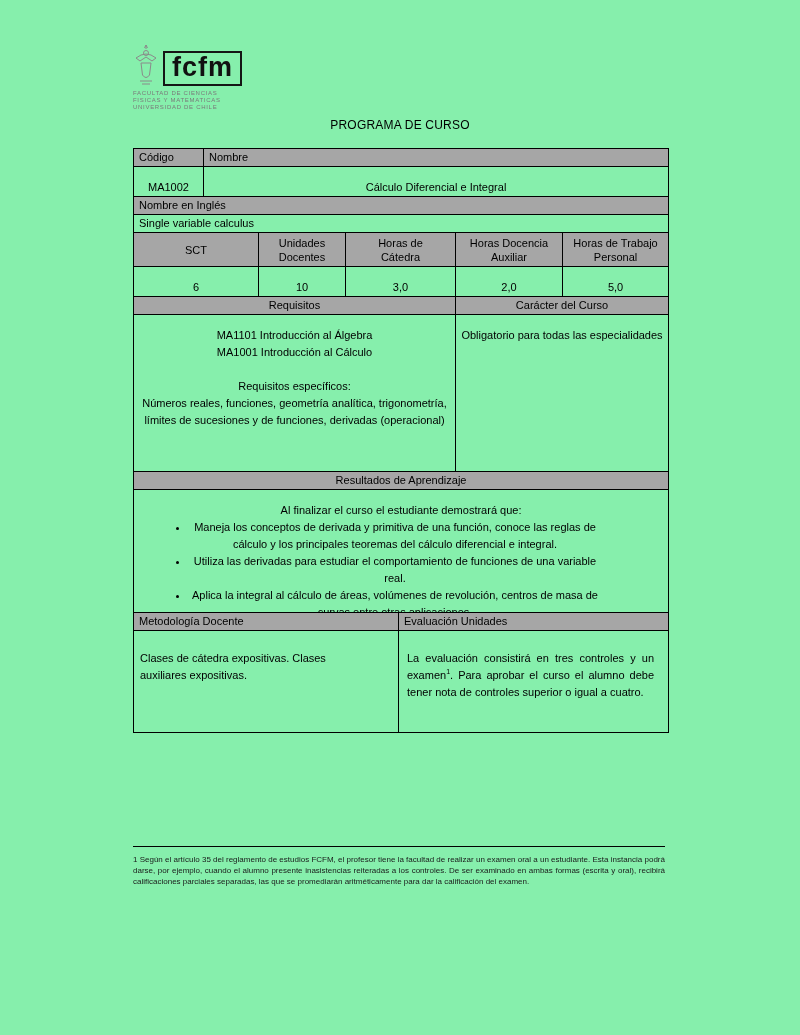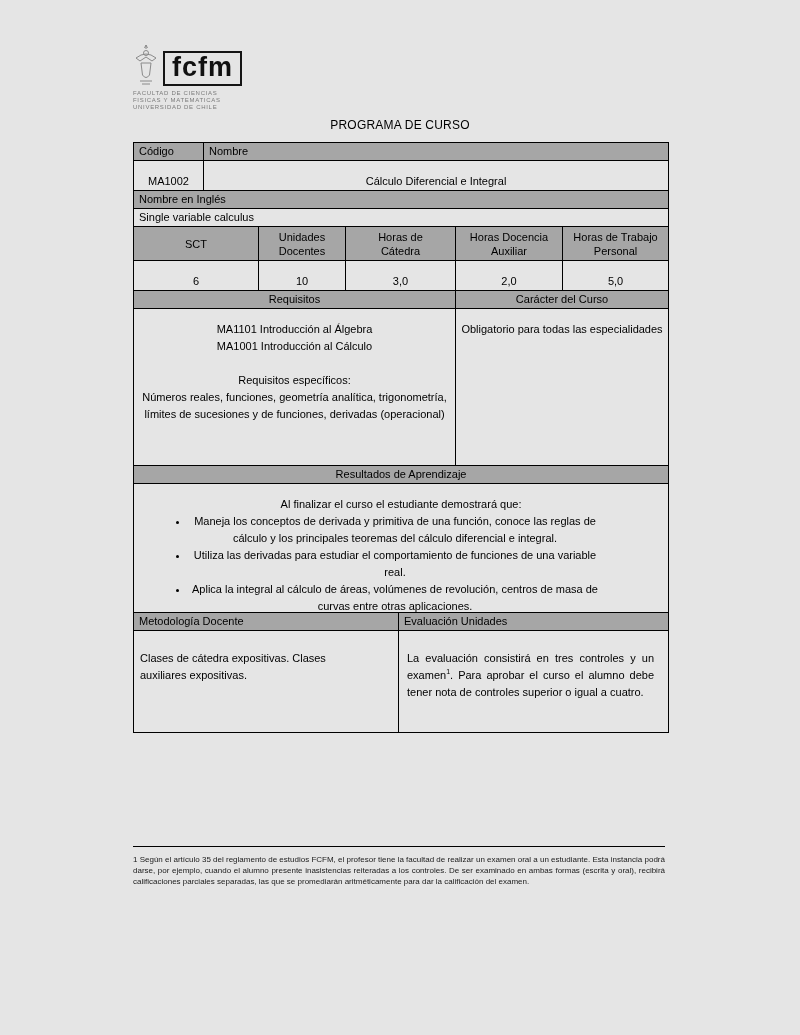--- a/index.html
+++ b/index.html
@@ -1,39 +1,39 @@
 <!DOCTYPE html>
 <html><head>
 <meta charset="utf-8">
 <style>
   * { margin:0; padding:0; box-sizing:border-box; }
   html,body { background:#ffffff; }
   .page {
-    position:relative; width:800px; height:1035px; background:#e5e5e5;
+    position:relative; width:800px; height:1035px; background:#86efac;
     font-family:"Liberation Sans", sans-serif; color:#000; overflow:hidden;
   }
 
   
   .logo { position:absolute; left:133px; top:44px; }
   .logo-row { display:flex; align-items:flex-end; gap:4px; }
   .emblem { width:26px; height:42px; }
   .fcfm-box {
     border:2px solid #151515; font-size:27px; font-weight:bold; color:#111;
     padding:0 7px 2px 7px; line-height:29px; letter-spacing:1px;
   }
   .logo-lines { margin-top:4px; font-size:6px; line-height:7px; color:#7a7a7a; letter-spacing:0.7px; }
 
   
   .title { position:absolute; top:118px; left:0; width:100%; text-align:center;
            font-size:12px; font-weight:normal; letter-spacing:0.2px; }
 
   
   table { border-collapse:collapse; table-layout:fixed; position:absolute; left:133px;
           font-size:11px; line-height:17px; }
-  .t1 { top:142px; width:535px;border-radius:26px; }
+  .t1 { top:148px; width:535px;border-radius:26px; }
   .t2 { top:612px; width:535px; }
   td { border:1px solid #000; vertical-align:middle; }
   .hd  { background:#a6a6a6; height:17px; }
   .hd2 { background:#a6a6a6; height:34px; line-height:14px; text-align:center; padding:0 8px; }
   .hd2.wide-pad { padding:0 18px; }
   .pl { padding-left:5px; padding-right:5px; }
   .ctr { text-align:center; }
   .top { vertical-align:top; padding-top:12px;text-align:center; }
   .r2 { height:28px; }
   .r4 { height:18px; }

